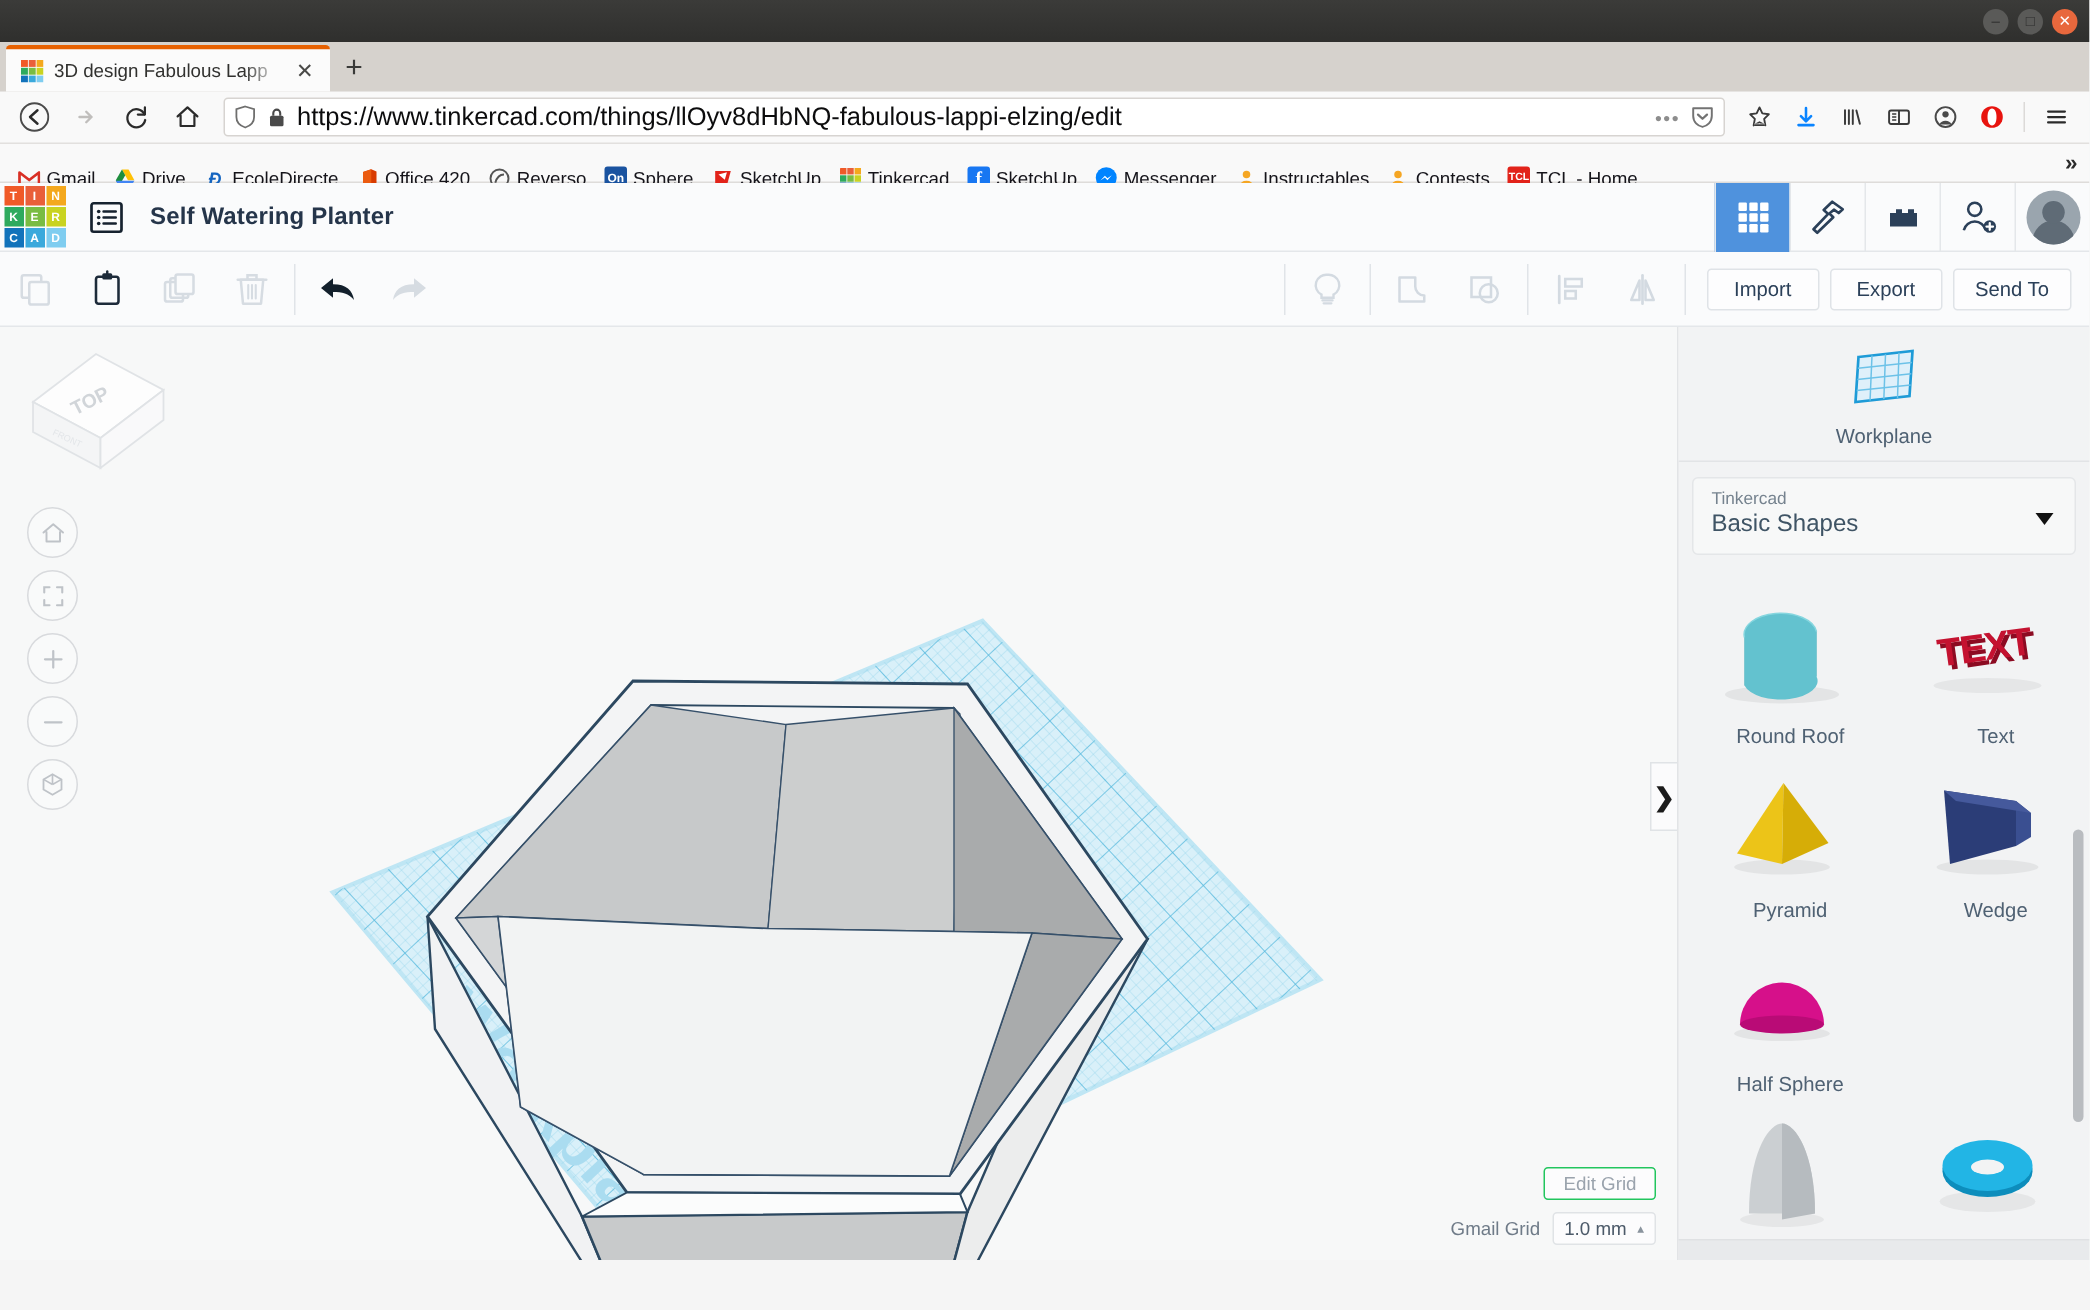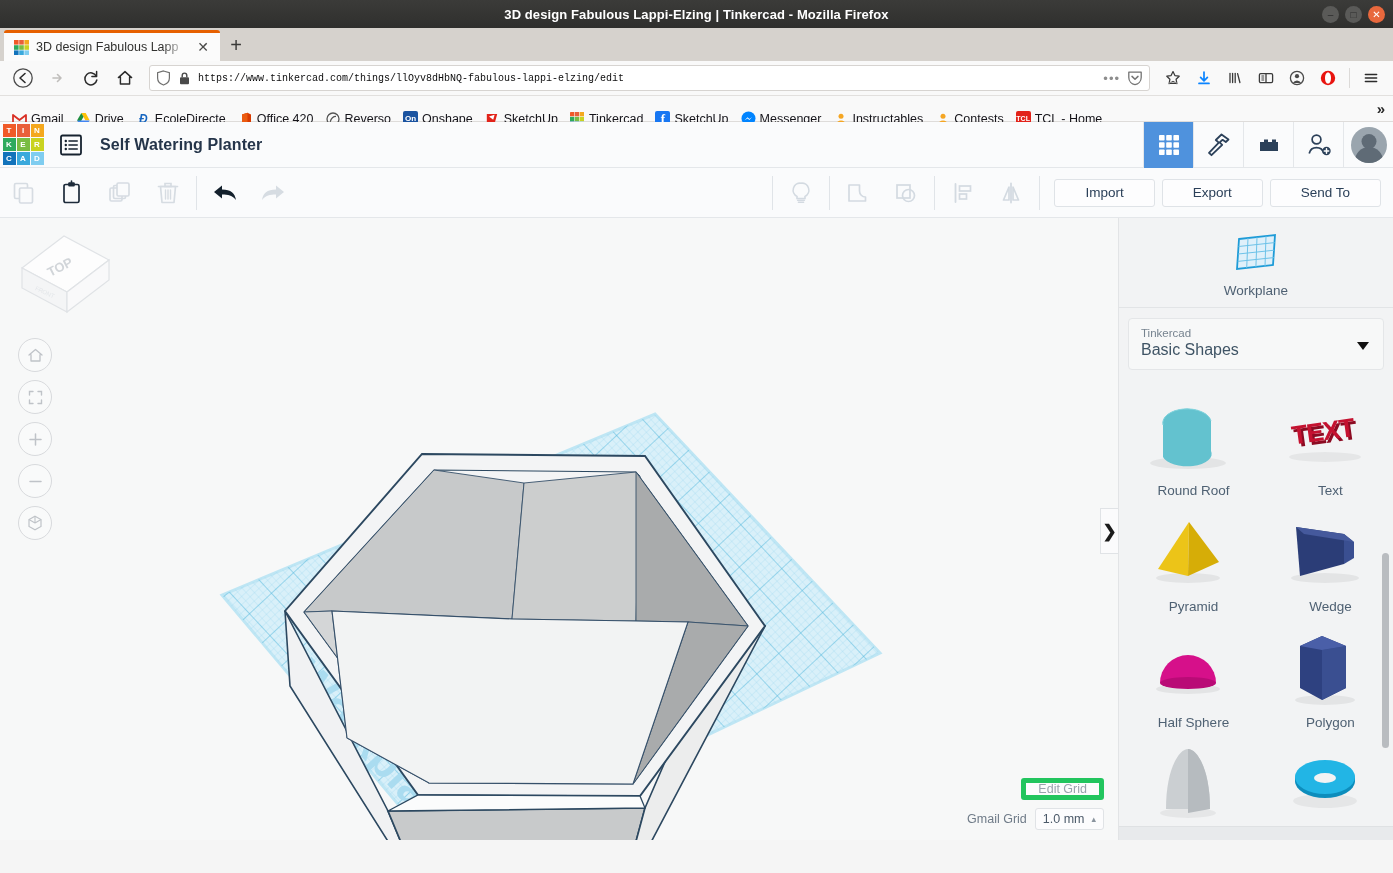--- a/index.html
+++ b/index.html
@@ -53,21 +53,21 @@
     border-bottom:1px solid #e2e0de;
   }
   .navbtn{ width:32px;height:30px; display:flex;align-items:center;justify-content:center; color:#0c0c0d; }
   .navbtn.dim{ color:#c3c1bf; }
   #urlbar{
     flex:1; height:26px; margin:0 6px; background:#fff; border:1px solid #d7d4d1; border-radius:3px;
     display:flex; align-items:center; padding:0 6px; gap:7px;
   }
   #urlbar .u-icon{ flex:0 0 auto; display:flex; align-items:center; color:#6f6f6e;}
   #urlbar .url-text{
-    flex:1; font-size:10px; color:#0c0c0d; white-space:nowrap; overflow:hidden;font-family:Liberation Mono, monospace;
+    flex:1; font-size:17px; color:#0c0c0d; white-space:nowrap; overflow:hidden;
   }
   .navbar-right{ display:flex; align-items:center; gap:1px; }
   .navbar-right .navbtn{ width:30px; }
   .vsep{ width:1px;height:20px;background:#dcdad8;margin:0 5px; }
 
   
   #bookmarks{
     height:26px; background:#f9f9f9; display:flex; align-items:center; padding:0 6px; gap:0px;
     border-bottom:1px solid #dedcda; position:relative;
   }
@@ -100,39 +100,39 @@
   
   #tc-toolbar{
     height:50px; background:#fafbfc; display:flex; align-items:center;
     border-bottom:1px solid #e4e7ea; position:relative;
   }
   .tb-icon{ width:48px;height:50px; display:flex; align-items:center; justify-content:center; }
   .tb-sep{ width:1px;height:34px; background:#e0e4e8; margin:0 4px; }
   #tb-mid{ margin-left:auto; display:flex; align-items:center; }
   #tb-right{ display:flex; align-items:center; gap:7px; padding:0 12px 0 10px;}
   .tb-btn{
-    height:28px; min-width:75px; padding:0 30px; border:1px solid #dfe3e7; border-radius:3px;
+    height:28px; min-width:75px; padding:0 14px; border:1px solid #dfe3e7; border-radius:3px;
     background:#fdfdfe; color:#2b4059; font-size:13.5px;
     display:flex;align-items:center;justify-content:center;
   }
 
   
   #main{ display:flex; height:622px; }
 
   
   #canvas{
     position:relative; width:1118px; height:622px;
     background:#f7f8f8; overflow:hidden;
   }
   #viewcube{ position:absolute; left:12px; top:10px; width:105px;height:95px; }
   #viewtools{ position:absolute; left:18px; top:120px; display:flex; flex-direction:column; gap:8px; }
   .vt{ width:34px;height:34px; border-radius:50%; border:1px solid #d8dadd; background:rgba(255,255,255,.25);
        display:flex;align-items:center;justify-content:center; color:#b7bbc0;}
   #grid-controls{ position:absolute; right:14px; bottom:10px; display:flex; flex-direction:column; align-items:flex-end; gap:8px; }
-  #edit-grid-btn{ height:22px; padding:0 12px; border:5px solid #22c55e; background:#fcfcfd;
+  #edit-grid-btn{ height:22px; padding:0 12px; border:1px solid #22c55e; background:#fcfcfd;
     border-radius:3px; font-size:12.5px; color:#9aa3ad; display:flex;align-items:center;}
   #snap-row{ display:flex; align-items:center; gap:8px; }
   #snap-label{ font-size:12.5px; color:#6f7b88; }
   #snap-select{ height:22px; padding:0 7px; border:1px solid #e0e3e6; background:#fcfcfd; border-radius:3px;
     font-size:12.5px; color:#4c5a69; display:flex;align-items:center;gap:7px;}
   #panel-toggle{
     position:absolute; right:0; top:290px; width:18px; height:46px;
     background:#fbfbfc; border:1px solid #e0e3e6; border-right:none;
     display:flex;align-items:center;justify-content:center;
     font-size:17px; color:#1b1b1b; font-weight:bold;
@@ -158,21 +158,20 @@
   .shape-cell{ width:50%; display:flex; flex-direction:column; align-items:center; }
   .shape-thumb{ height:105px; width:100%; display:flex;align-items:center;justify-content:center; }
   .shape-label{ font-size:13.5px; color:#4f6173; margin-top:-4px;padding-left:12px; }
   #rp-scroll{ position:absolute; right:4px; top:175px; width:7px; height:195px; background:#b9bcc0; border-radius:4px;}
   #rp-footer{ height:14px; background:#e8eaec; border-top:1px solid #dfe1e3; }
 </style>
 </head>
 <body>
 
 <div id="titlebar">
-  <span class="title">3D design Fabulous Lappi-Elzing | Tinkercad - Mozilla Firefox</span>
   <div id="winbtns">
     <span class="wbtn">–</span>
     <span class="wbtn">□</span>
     <span class="wbtn close">✕</span>
   </div>
 </div>
 
 <div id="tabstrip">
   <div id="tab">
     <span class="favicon">
@@ -332,21 +331,21 @@
     <span class="bmi">
       <svg width="14" height="14" viewBox="0 0 14 14">
           <circle cx="7" cy="7" r="6" fill="none" stroke="#555" stroke-width="1.3"></circle>
           <path d="M10 4.3 C7 4.3 5.2 6.2 4.2 9.8" fill="none" stroke="#555" stroke-width="1.3"></path>
         </svg>
     </span>
     <span>Reverso</span>
   </div>
   <div class="bm">
     <span class="bmi" style="background:#1a53a0;color:#fff;font-size:8px;">On</span>
-    <span>Onshape</span>
+    <span>Sphere</span>
   </div>
   <div class="bm">
     <span class="bmi">
       <svg width="14" height="14" viewBox="0 0 14 14">
           <path d="M1.8 2 H12.2 L9.5 12 H1.8 Z" fill="#e2231a"></path>
           <path d="M4 4.4 L9.6 2.8 L8.2 7.8 Z" fill="#fff"></path>
         </svg>
     </span>
     <span>SketchUp</span>
   </div>
@@ -748,31 +747,20 @@
         <div class="shape-cell">
           <div class="shape-thumb">
             <svg width="94" height="72" viewBox="0 0 94 72">
               <ellipse cx="47" cy="58" rx="32" ry="5" fill="#000" opacity="0.06"></ellipse>
               <path d="M19,52 A28,28 0 0 1 75,52 Z" fill="#d6108a"></path>
               <ellipse cx="47" cy="52" rx="28" ry="6" fill="#b90b76"></ellipse>
             </svg>
           </div>
           <div class="shape-label">Half Sphere</div>
         </div>
-        <div class="shape-cell">
-          <div class="shape-thumb">
-            <svg width="94" height="82" viewBox="0 0 94 82">
-              <ellipse cx="47" cy="74" rx="30" ry="5" fill="#000" opacity="0.06"></ellipse>
-              <polygon points="22,20 22,62 44,74 68,62 68,20 44,10" fill="#2e4180"></polygon>
-              <polygon points="44,24 68,20 68,62 44,74" fill="#3a4f91"></polygon>
-              <polygon points="22,20 44,10 68,20 44,24" fill="#4a5fa8"></polygon>
-            </svg>
-          </div>
-          <div class="shape-label">Polygon</div>
-        </div>
       </div>
 
       <div class="shape-row">
         <div class="shape-cell">
           <div class="shape-thumb">
             <svg width="94" height="80" viewBox="0 0 94 80">
               <ellipse cx="47" cy="70" rx="28" ry="5" fill="#000" opacity="0.05"></ellipse>
               <path d="M25,66 C25,26 38,6 47,6 C56,6 69,26 69,66 Z" fill="#cbcfd2"></path>
               <path d="M47,6 C56,6 69,26 69,66 L47,70 Z" fill="#b6bbbf"></path>
             </svg>

